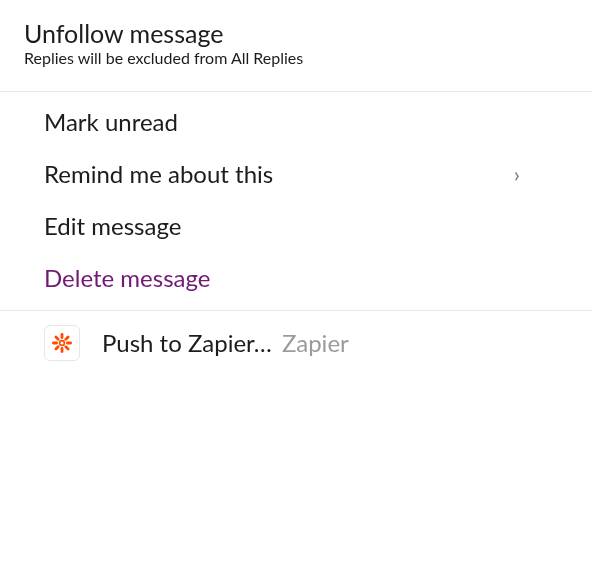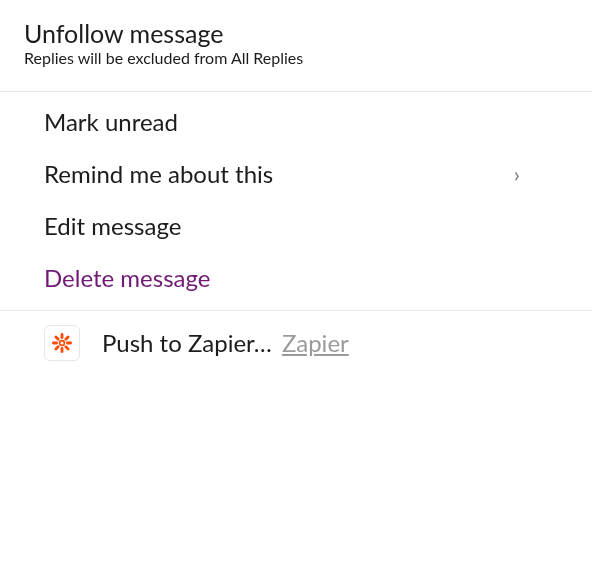--- a/index.html
+++ b/index.html
@@ -75,21 +75,20 @@
     display: block;
   }
   .app-label {
     font-size: 24px;
     color: #1d1c1d;
   }
   .app-suffix {
     font-size: 24px;
     color: #9b9b9b;
     margin-left: 10px;
-    text-decoration: underline;
   }
   
   .annotation {
     position: absolute;
     pointer-events: none;
   }
 </style>
 </head>
 <body>
 

